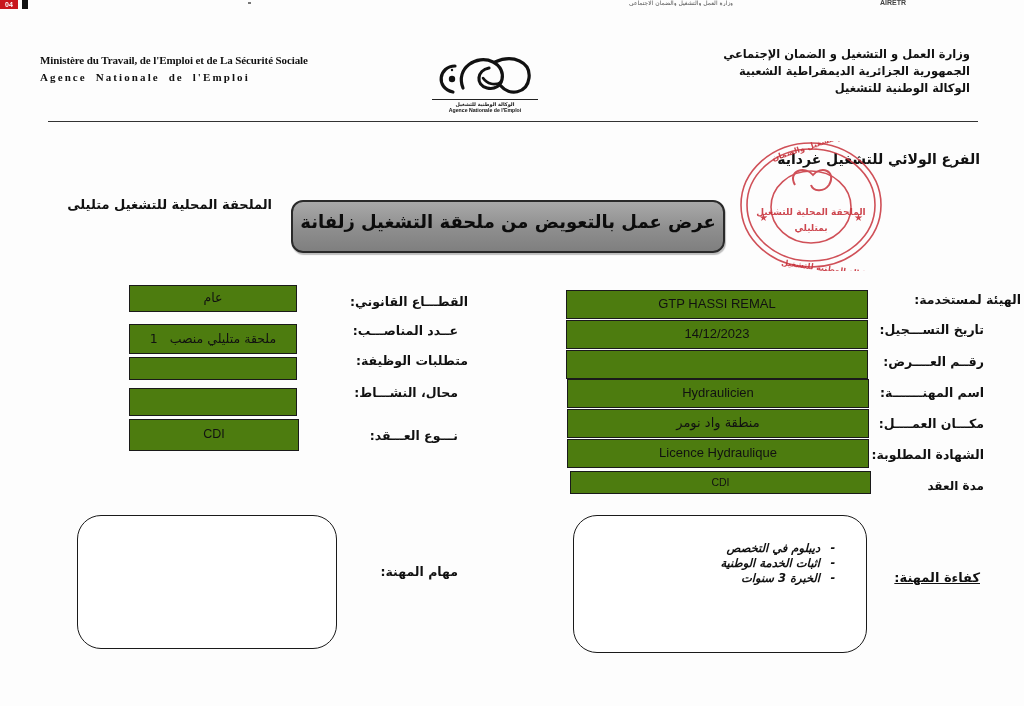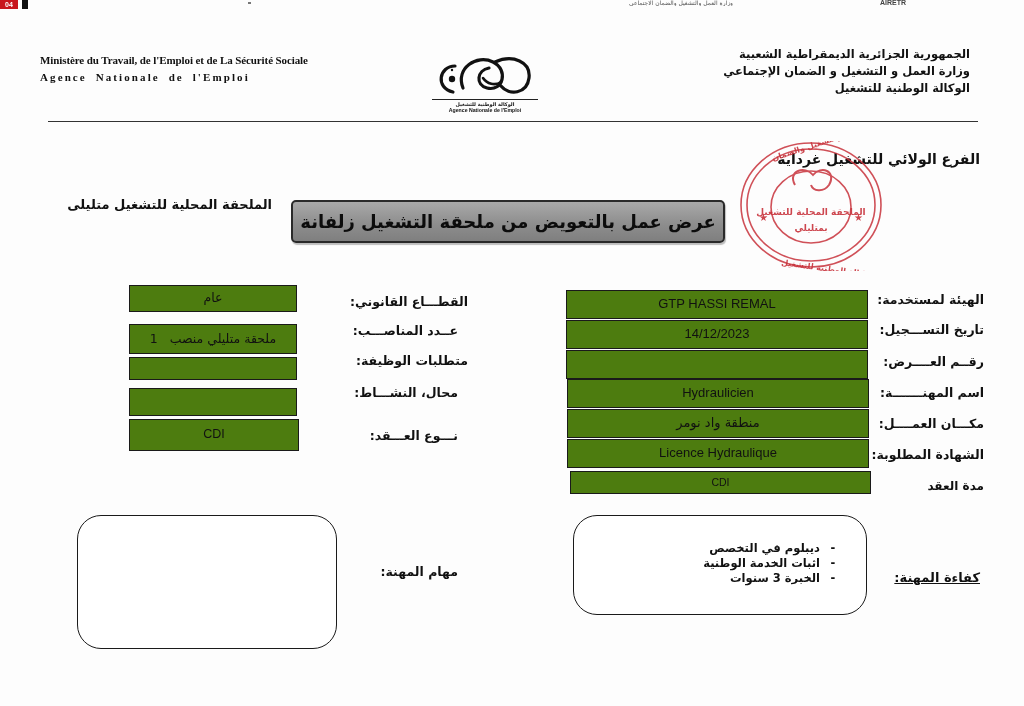--- a/index.html
+++ b/index.html
@@ -27,21 +27,21 @@
     .hdr-rule { left: 48px; top: 121px; width: 930px; height: 1px; background: #333; }
 
     
     .branch-left { left: 42px; top: 150px; width: 230px; direction: rtl; text-align: right; font-weight: bold; font-size: 13px; margin-top: 47px; }
     .branch-right { left: 740px; top: 151px; width: 240px; direction: rtl; text-align: right; font-weight: bold; font-size: 14px; }
 
     
     .stamp { left: 733px; top: 141px; width: 150px; height: 130px; }
 
     
-    .banner { left: 291px; top: 200px; width: 434px; height: 43px; background: linear-gradient(180deg, #a9a9a9 0%, #8e8e8e 55%, #7f7f7f 100%); border: 2px solid #2a2a2a; border-radius: 5px; box-shadow: 1px 2px 1px rgba(0,0,0,0.25); }
+    .banner { left: 291px; top: 200px; width: 434px; height: 53px; background: linear-gradient(180deg, #a9a9a9 0%, #8e8e8e 55%, #7f7f7f 100%); border: 2px solid #2a2a2a; border-radius: 12px; box-shadow: 1px 2px 1px rgba(0,0,0,0.25); }
     .banner span { display: block; width: 100%; text-align: center; direction: rtl; font-weight: bold; font-size: 18px; line-height: 39px; color: #0c0c0c; }
 
     
     .field { border: 1.5px solid #1a1a1a; background: #4d7c0f; text-align: center; font-family: "Liberation Sans", sans-serif; font-weight: normal; color: #111; }
     .label { direction: rtl; text-align: right; font-weight: bold; font-size: 12.5px; color: #111; white-space: nowrap; }
 
     
     .r-field { left: 566px; width: 302px; height: 29px; line-height: 26px; font-size: 13px; text-align: center; }
     .r-label { left: 872px; width: 112px; }
 
@@ -81,22 +81,22 @@
     <path d="M38 40 C30 20 52 6 68 14 C84 22 78 44 62 40 C50 37 52 22 64 20" fill="none" stroke="#111" stroke-width="3.2" stroke-linecap="round"></path>
     <path d="M70 14 C88 6 106 14 104 30 C102 46 84 48 76 38" fill="none" stroke="#111" stroke-width="3.2" stroke-linecap="round"></path>
     <path d="M58 30 C62 36 70 38 76 34" fill="none" stroke="#111" stroke-width="2.6" stroke-linecap="round"></path>
   </svg>
 </div>
 <div class="abs logo-rule"></div>
 <div class="abs logo-ar">الوكالة الوطنية للتشغيل</div>
 <div class="abs logo-fr">Agence Nationale de l'Emploi</div>
 
 <div class="abs hdr-ar">
+  <div>وزارة العمل و التشغيل و الضمان الإجتماعي</div>
   <div>الجمهورية الجزائرية الديمقراطية الشعبية</div>
-  <div>وزارة العمل و التشغيل و الضمان الإجتماعي</div>
   <div>الوكالة الوطنية للتشغيل</div>
 </div>
 
 <div class="abs hdr-rule"></div>
 
 <div class="abs branch-left">الملحقة المحلية للتشغيل متليلى</div>
 <div class="abs branch-right">الفرع الولائي للتشغيل غرداية</div>
 
 <div class="abs stamp">
   <svg width="150" height="130" viewBox="0 0 150 130">
@@ -114,21 +114,21 @@
       <text x="40" y="20" font-size="8" transform="rotate(-18 40 20)">والتشغيل والضمان</text>
       <text x="48" y="124" font-size="8" transform="rotate(8 48 124)">الوكالة الوطنية للتشغيل</text>
     </g>
   </svg>
 </div>
 
 <div class="abs banner">
   <span>عرض عمل بالتعويض من ملحقة التشغيل زلفانة</span>
 </div>
 
-<div class="abs label r-label" style="top:292px;">الهيئة لمستخدمة:</div>
+<div class="abs label r-label" style="top:292px;margin-left:37px;">الهيئة لمستخدمة:</div>
 <div class="abs field r-field" style="top:290px;">GTP HASSI REMAL</div>
 
 <div class="abs label r-label" style="top:322px;">تاريخ التســـجيل:</div>
 <div class="abs field r-field" style="top:320px;">14/12/2023</div>
 
 <div class="abs label r-label" style="top:354px;">رقــم العــــرض:</div>
 <div class="abs field r-field" style="top:350px;"></div>
 
 <div class="abs label r-label" style="top:385px;">اسم المهنـــــــة:</div>
 <div class="abs field r-field" style="top:379px; left:567px;">Hydraulicien</div>
@@ -151,21 +151,21 @@
 <div class="abs label l-label" style="top:353px;">متطلبات الوظيفة:</div>
 <div class="abs field l-field" style="top:357px; height:23px;"></div>
 
 <div class="abs label l-label" style="top:385px; width:128px;">محال، النشـــاط:</div>
 <div class="abs field l-field" style="top:388px; height:28px;"></div>
 
 <div class="abs label l-label" style="top:428px; width:128px;">نـــوع العـــقد:</div>
 <div class="abs field l-field" style="top:419px; width:170px; height:32px; line-height:29px;">CDI</div>
 
 <div class="abs label underline" style="left:880px; top:570px; width:100px; font-size:13px;">كفاءة المهنة:</div>
-<div class="abs rbox" style="left:573px; top:515px; width:294px; height:100px;">
+<div class="abs rbox" style="left:573px; top:515px; width:294px; height:138px;font-style:italic;">
   <ul class="comp-list" style="position:absolute; right:20px; top:25px;">
     <li><span class="dash">-</span><span>ديبلوم في التخصص</span></li>
     <li><span class="dash">-</span><span>اثبات الخدمة الوطنية</span></li>
     <li><span class="dash">-</span><span>الخبرة 3 سنوات</span></li>
   </ul>
 </div>
 
 <div class="abs label" style="left:350px; top:564px; width:108px;">مهام المهنة:</div>
 <div class="abs rbox" style="left:77px; top:515px; width:260px; height:134px;"></div>
 

